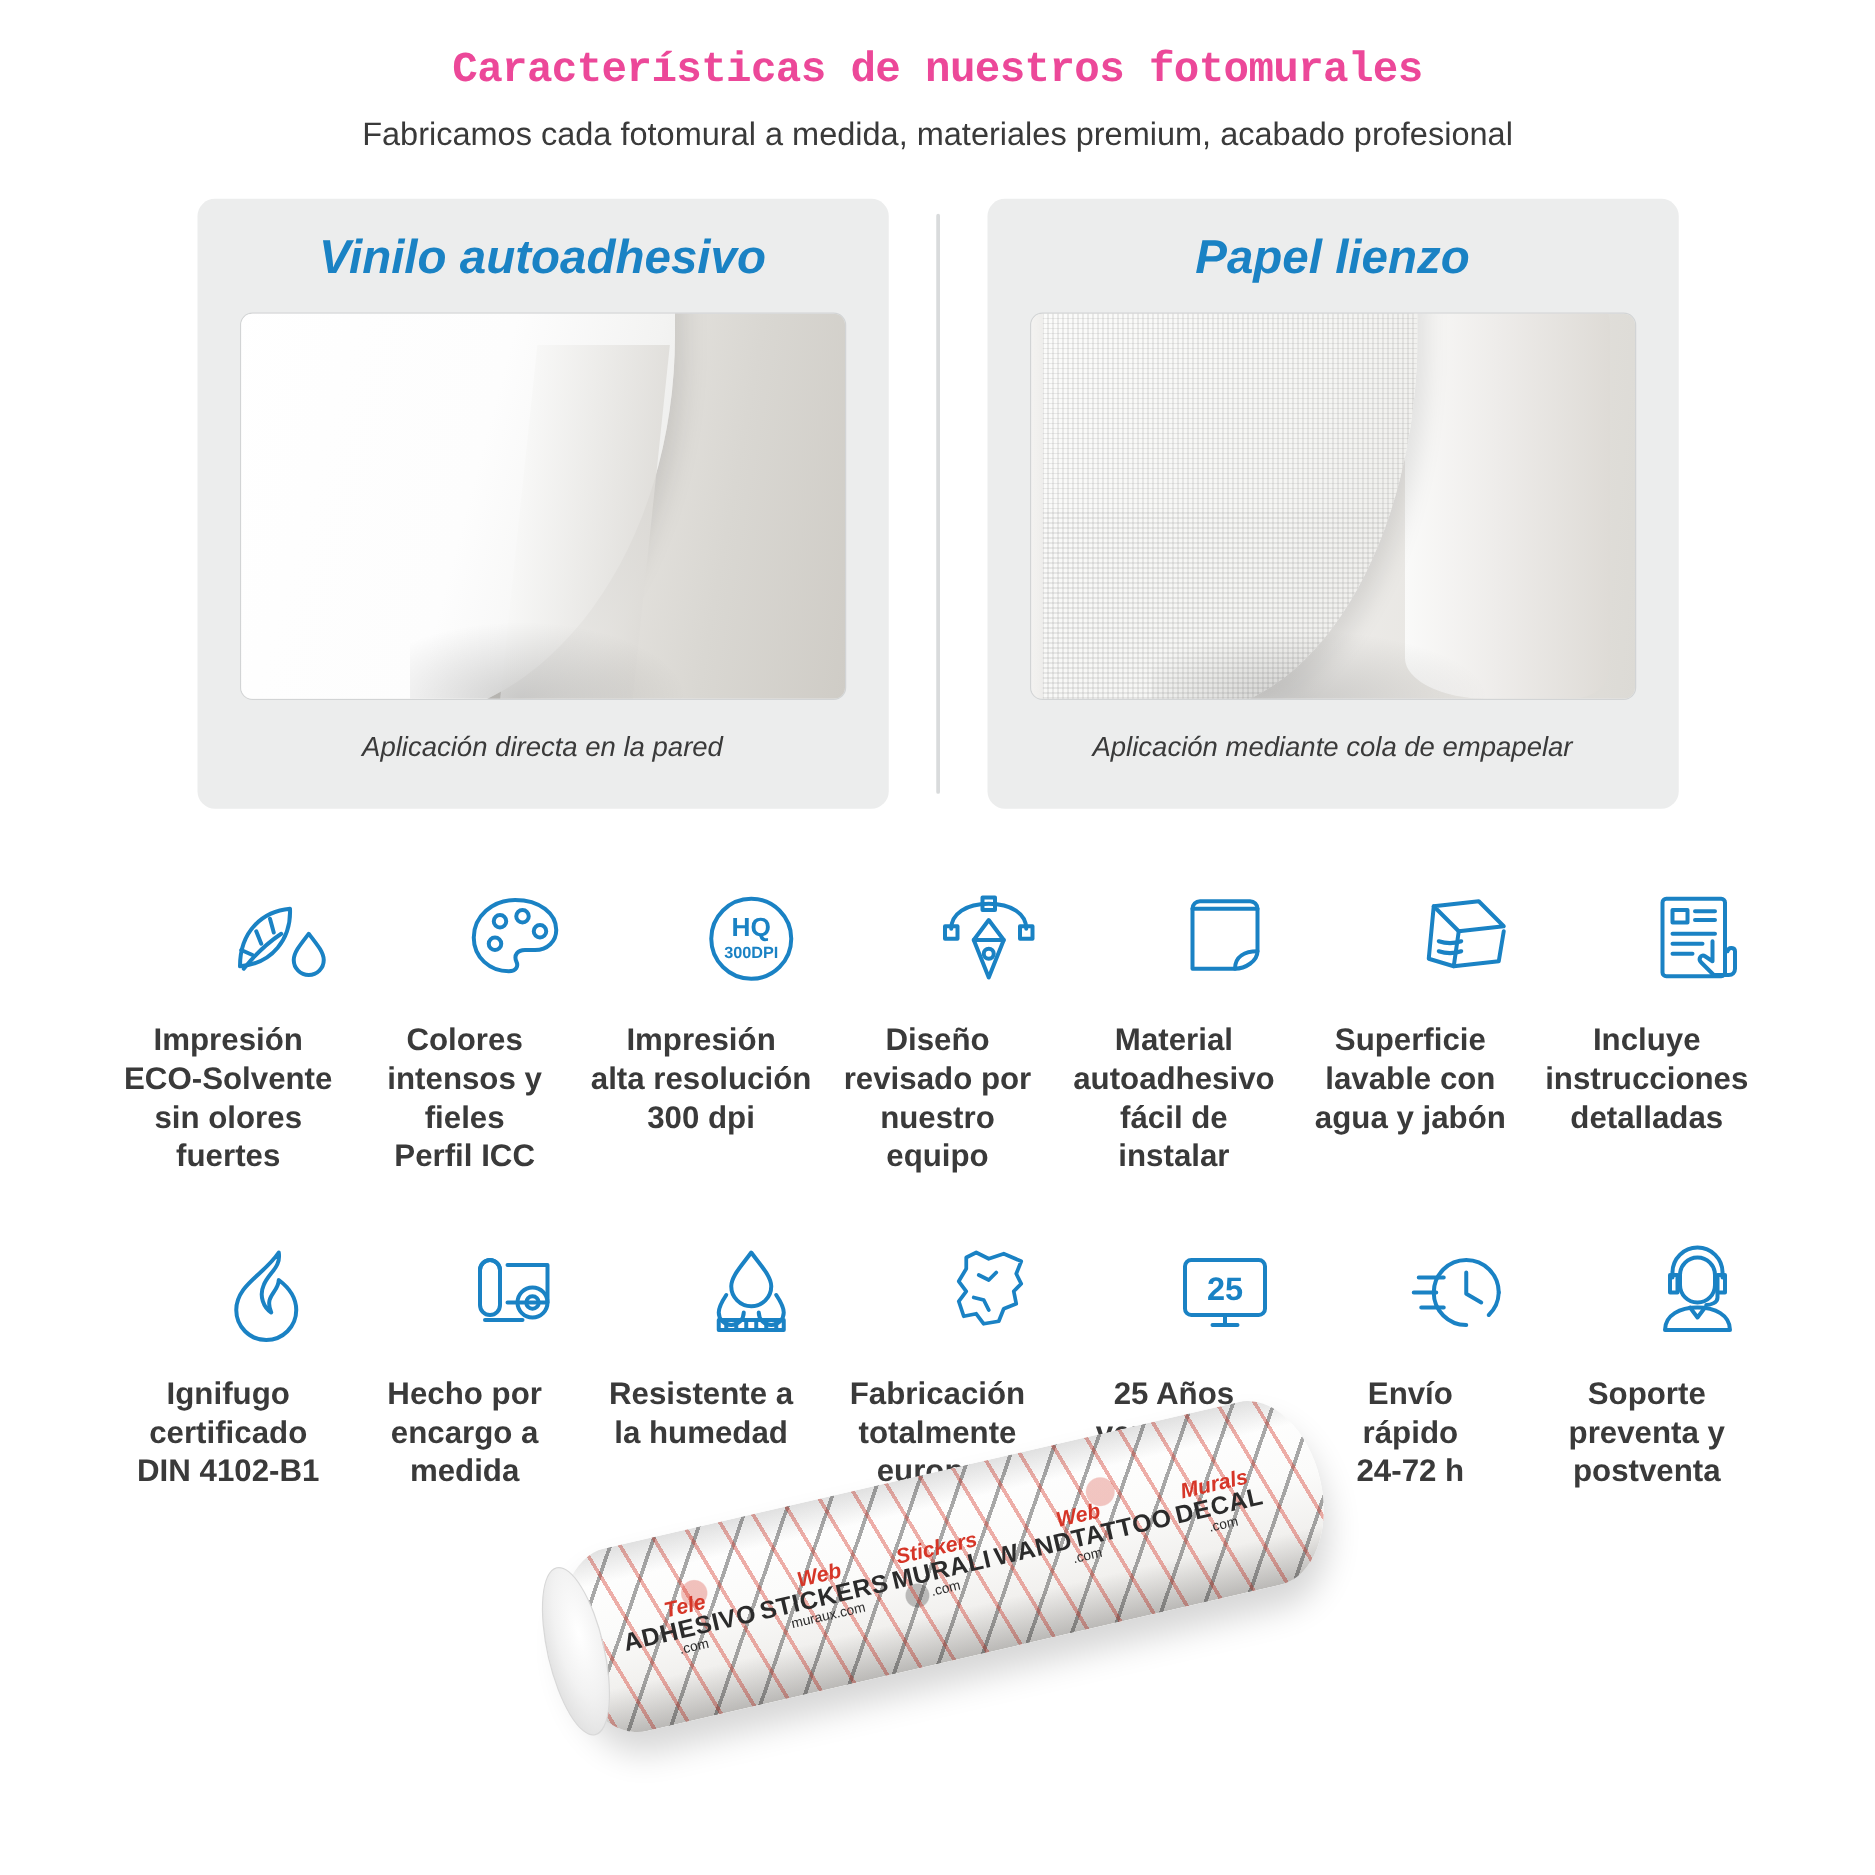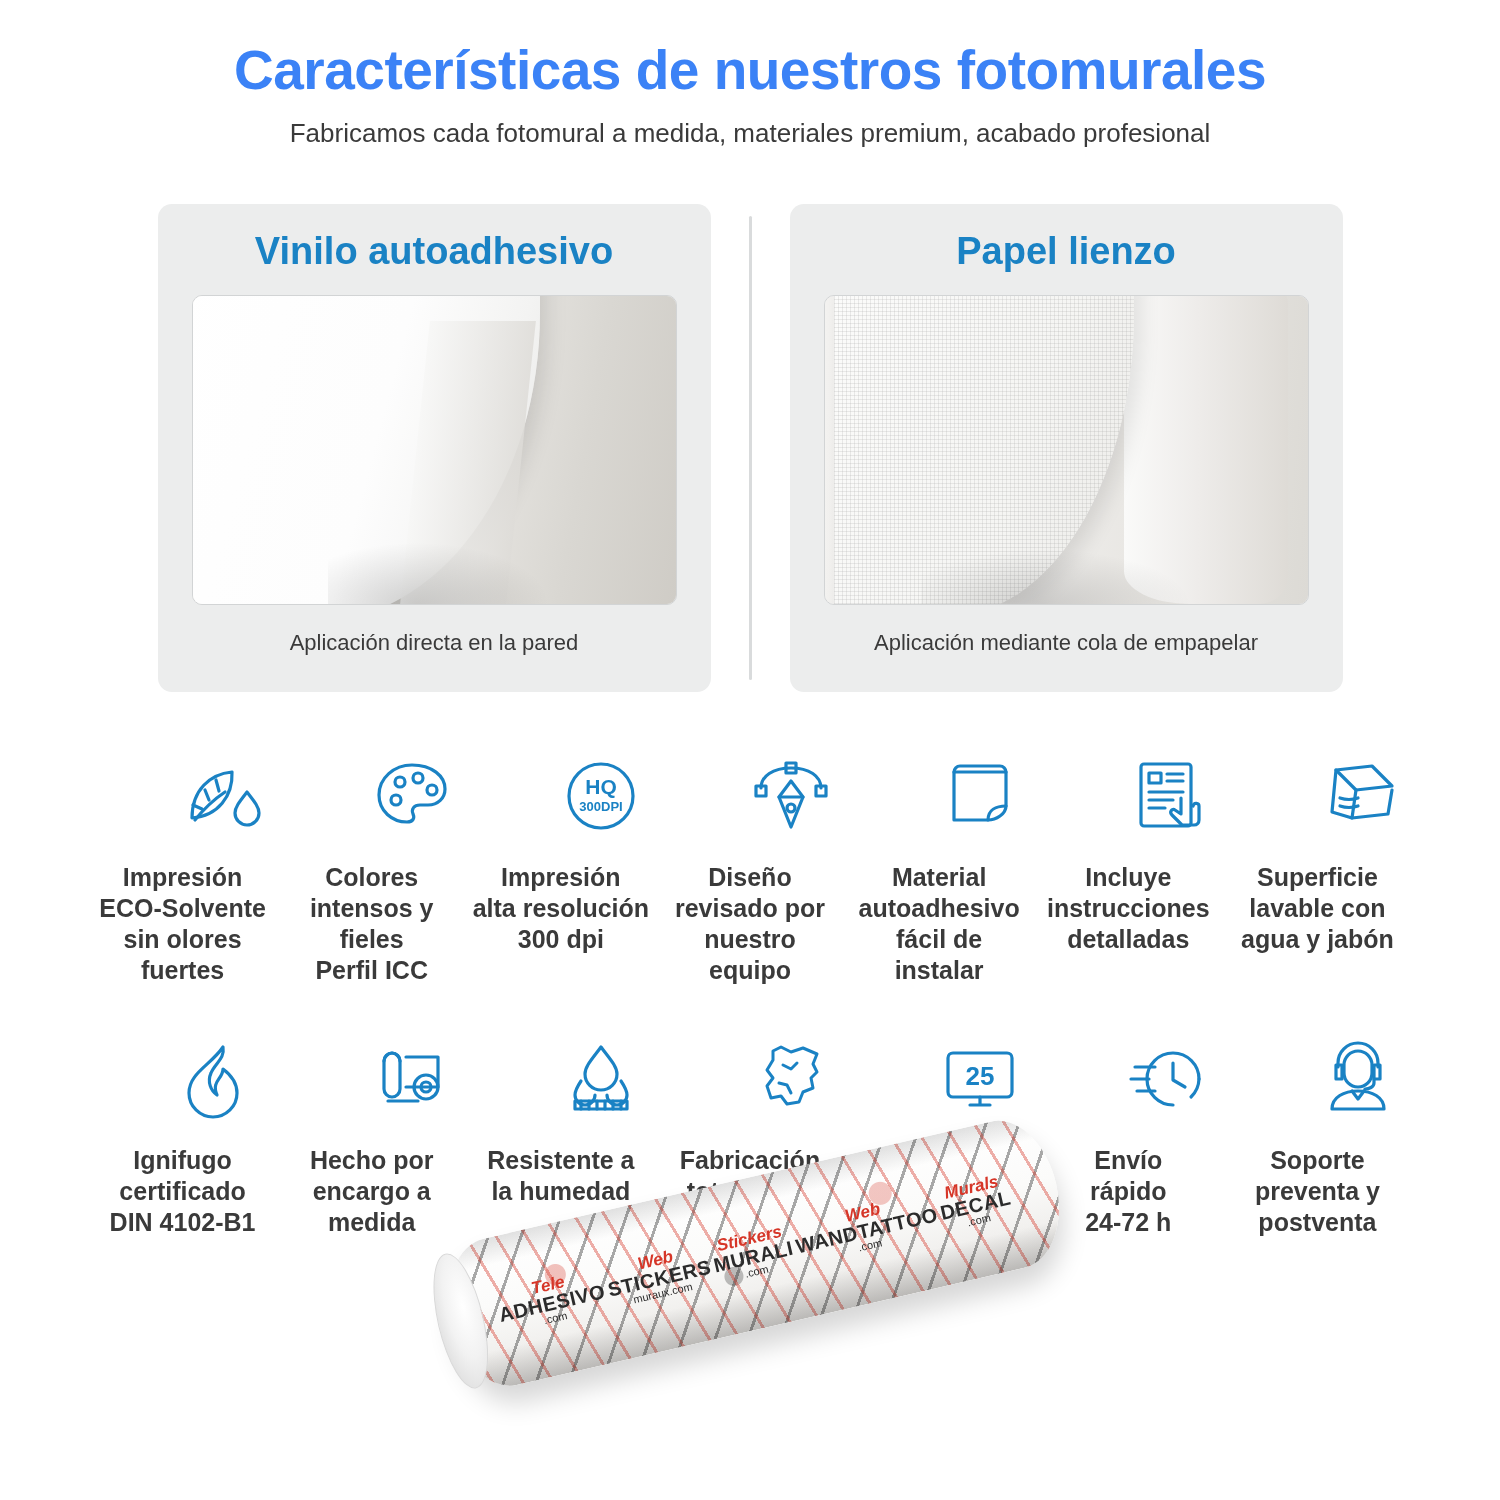--- a/index.html
+++ b/index.html
@@ -8,39 +8,41 @@
     background: #ffffff;
     font-family: "Liberation Sans", sans-serif;
     color: #333333;
     overflow: hidden;
   }
   .page { position: relative; width: 1500px; height: 1500px; padding: 0; }
 
   
   .header { text-align: center; padding-top: 38px; }
   .header h1 {
-    font-size: 55px;
+    font-size: 34px;
     font-weight: bold;
-    color: #3b82f6;
+    color: #ec4899;
     letter-spacing: -0.5px;
+    font-family: Liberation Mono, monospace;
   }
   .header p {
     font-size: 26px;
     color: #3a3a3a;
     margin-top: 16px;
     font-weight: normal;
   }
 
   
   .materials {
     display: flex;
     justify-content: center;
     align-items: stretch;
-    margin-top: 55px;
+    margin-top: 36px;
     gap: 0px;
+    font-style: italic;
   }
   .mat-card {
     width: 553px;
     background: #eceded;
     border-radius: 14px;
     padding: 26px 34px 34px 34px;
     text-align: center;
   }
   .mat-card h2 {
     font-size: 38px;
@@ -308,43 +310,43 @@
         </svg>
       </div>
       <div class="lbl">Material
 autoadhesivo
 fácil de instalar</div>
     </div>
 
     <div class="feature">
       <div class="ico">
         <svg width="96" height="96" viewBox="0 0 96 96" fill="none" stroke="#1a82c4" stroke-width="3.2" stroke-linecap="round" stroke-linejoin="round">
+          <path d="M26 22l36-4 20 20-36 4z"></path>
+          <path d="M46 42l-4 28-20-6 4-42"></path>
+          <path d="M42 70l36-4 4-24"></path>
+          <path d="M30 50c6 2 12 2 18 0M30 58c6 2 12 2 18 0"></path>
+        </svg>
+      </div>
+      <div class="lbl">Superficie
+lavable con
+agua y jabón</div>
+    </div>
+
+    <div class="feature">
+      <div class="ico">
+        <svg width="96" height="96" viewBox="0 0 96 96" fill="none" stroke="#1a82c4" stroke-width="3.2" stroke-linecap="round" stroke-linejoin="round">
           <rect x="20" y="16" width="50" height="62" rx="3"></rect>
           <rect x="28" y="25" width="12" height="10"></rect>
           <path d="M46 26h16M46 33h16M28 44h34M28 52h24M28 60h16"></path>
           <path d="M60 50v16l-6-4c-3-2-6 2-3 5l10 10h12c3 0 5-2 5-5V58c0-3-5-4-6 0"></path>
         </svg>
       </div>
       <div class="lbl">Incluye
 instrucciones
 detalladas</div>
-    </div>
-
-    <div class="feature">
-      <div class="ico">
-        <svg width="96" height="96" viewBox="0 0 96 96" fill="none" stroke="#1a82c4" stroke-width="3.2" stroke-linecap="round" stroke-linejoin="round">
-          <path d="M26 22l36-4 20 20-36 4z"></path>
-          <path d="M46 42l-4 28-20-6 4-42"></path>
-          <path d="M42 70l36-4 4-24"></path>
-          <path d="M30 50c6 2 12 2 18 0M30 58c6 2 12 2 18 0"></path>
-        </svg>
-      </div>
-      <div class="lbl">Superficie
-lavable con
-agua y jabón</div>
     </div>
 
   </div>
 
   <div class="features second">
 
     <div class="feature">
       <div class="ico">
         <svg width="96" height="96" viewBox="0 0 96 96" fill="none" stroke="#1a82c4" stroke-width="3.2" stroke-linecap="round" stroke-linejoin="round">
           <path d="M48 16c2 12-8 16-12 26-4 9 0 18 6 22-6-14 6-16 6-26 8 6 14 14 14 24a24 24 0 11-48 0c0-20 22-28 34-46z"></path>

